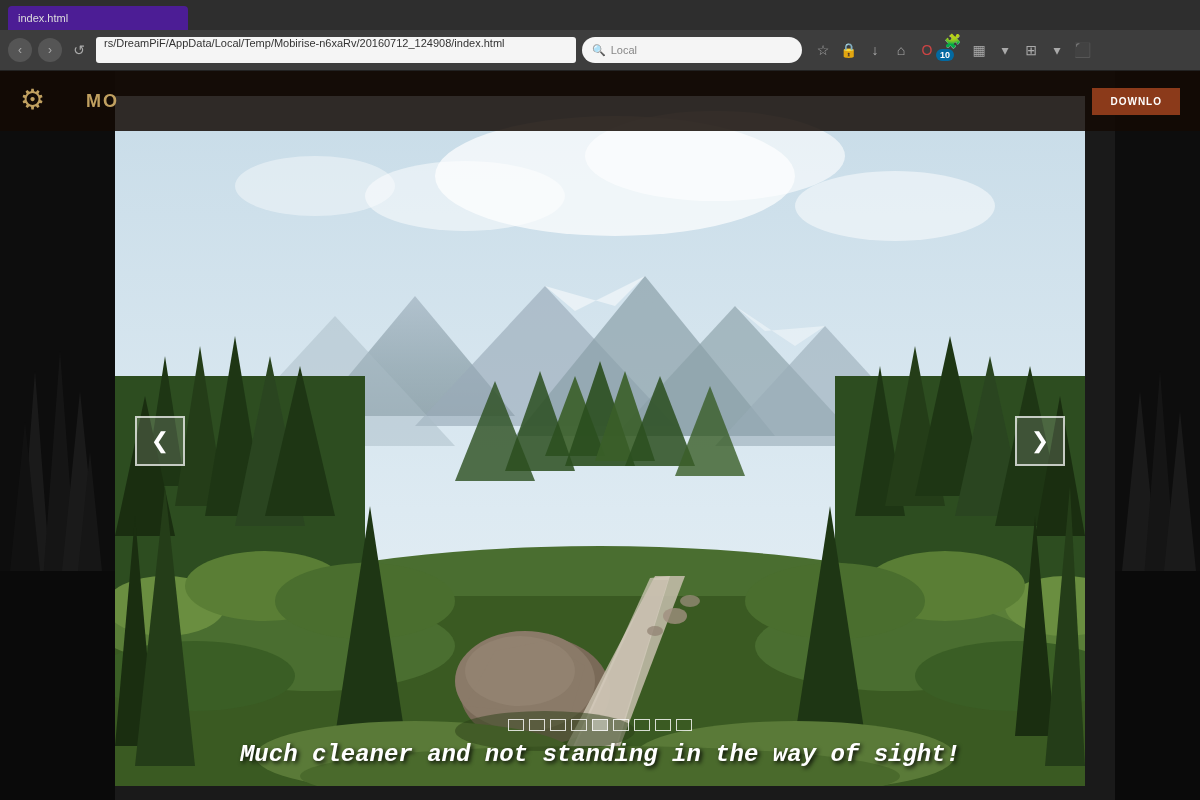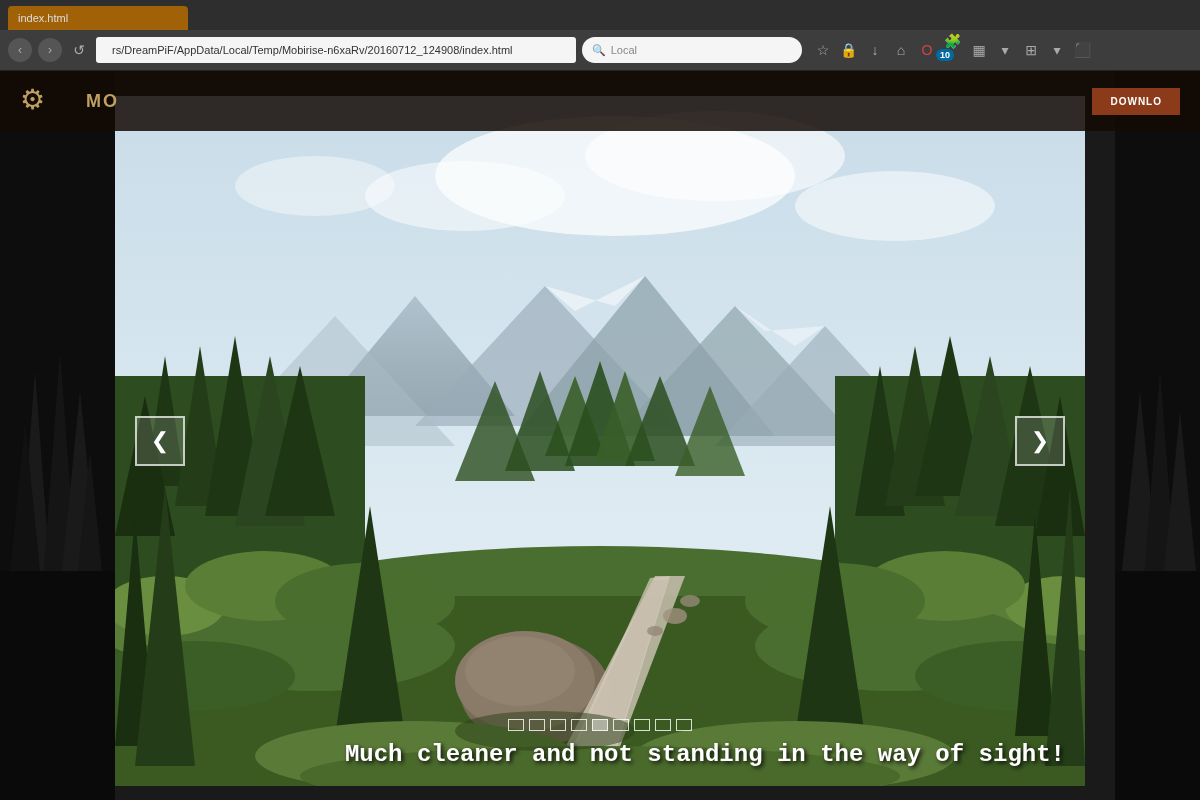--- a/index.html
+++ b/index.html
@@ -20,21 +20,21 @@
 
     .browser-tabs {
       height: 30px;
       background: #2e2e2e;
       display: flex;
       align-items: flex-end;
       padding: 0 8px;
     }
 
     .browser-tab {
-      background: #a16207;
+      background: #4c1d95;
       height: 24px;
       min-width: 180px;
       border-radius: 4px 4px 0 0;
       display: flex;
       align-items: center;
       padding: 0 10px;
       font-size: 11px;
       color: #ddd;
     }
 
@@ -61,22 +61,21 @@
       font-size: 12px;
       flex-shrink: 0;
     }
 
     .address-bar {
       flex: 1;
       height: 26px;
       background: #f5f5f5;
       border-radius: 3px;
       display: flex;
-      align-items: center;
-      padding: 0 16px;
+      padding: 0 8px;
       font-size: 11px;
       color: #333;
       max-width: 480px;
     }
 
     .search-bar {
       width: 220px;
       height: 26px;
       background: #f5f5f5;
       border-radius: 13px;
@@ -279,24 +278,25 @@
     .indicator.active {
       background: rgba(255,255,255,0.4);
     }
 
     
     .slide-caption {
       position: absolute;
       bottom: 10px;
       left: 0;
       width: 100%;
-      text-align: right;
+      text-align: center;
       padding: 8px 20px;
       color: white;
       font-size: 24px;
+      font-style: italic;
       font-weight: bold;
       font-family: 'Courier New', Courier, monospace;
       text-shadow: 2px 2px 4px rgba(0,0,0,0.9);
       z-index: 5;
     }
   </style>
 </head>
 <body>
 
 <div class="browser-chrome">

